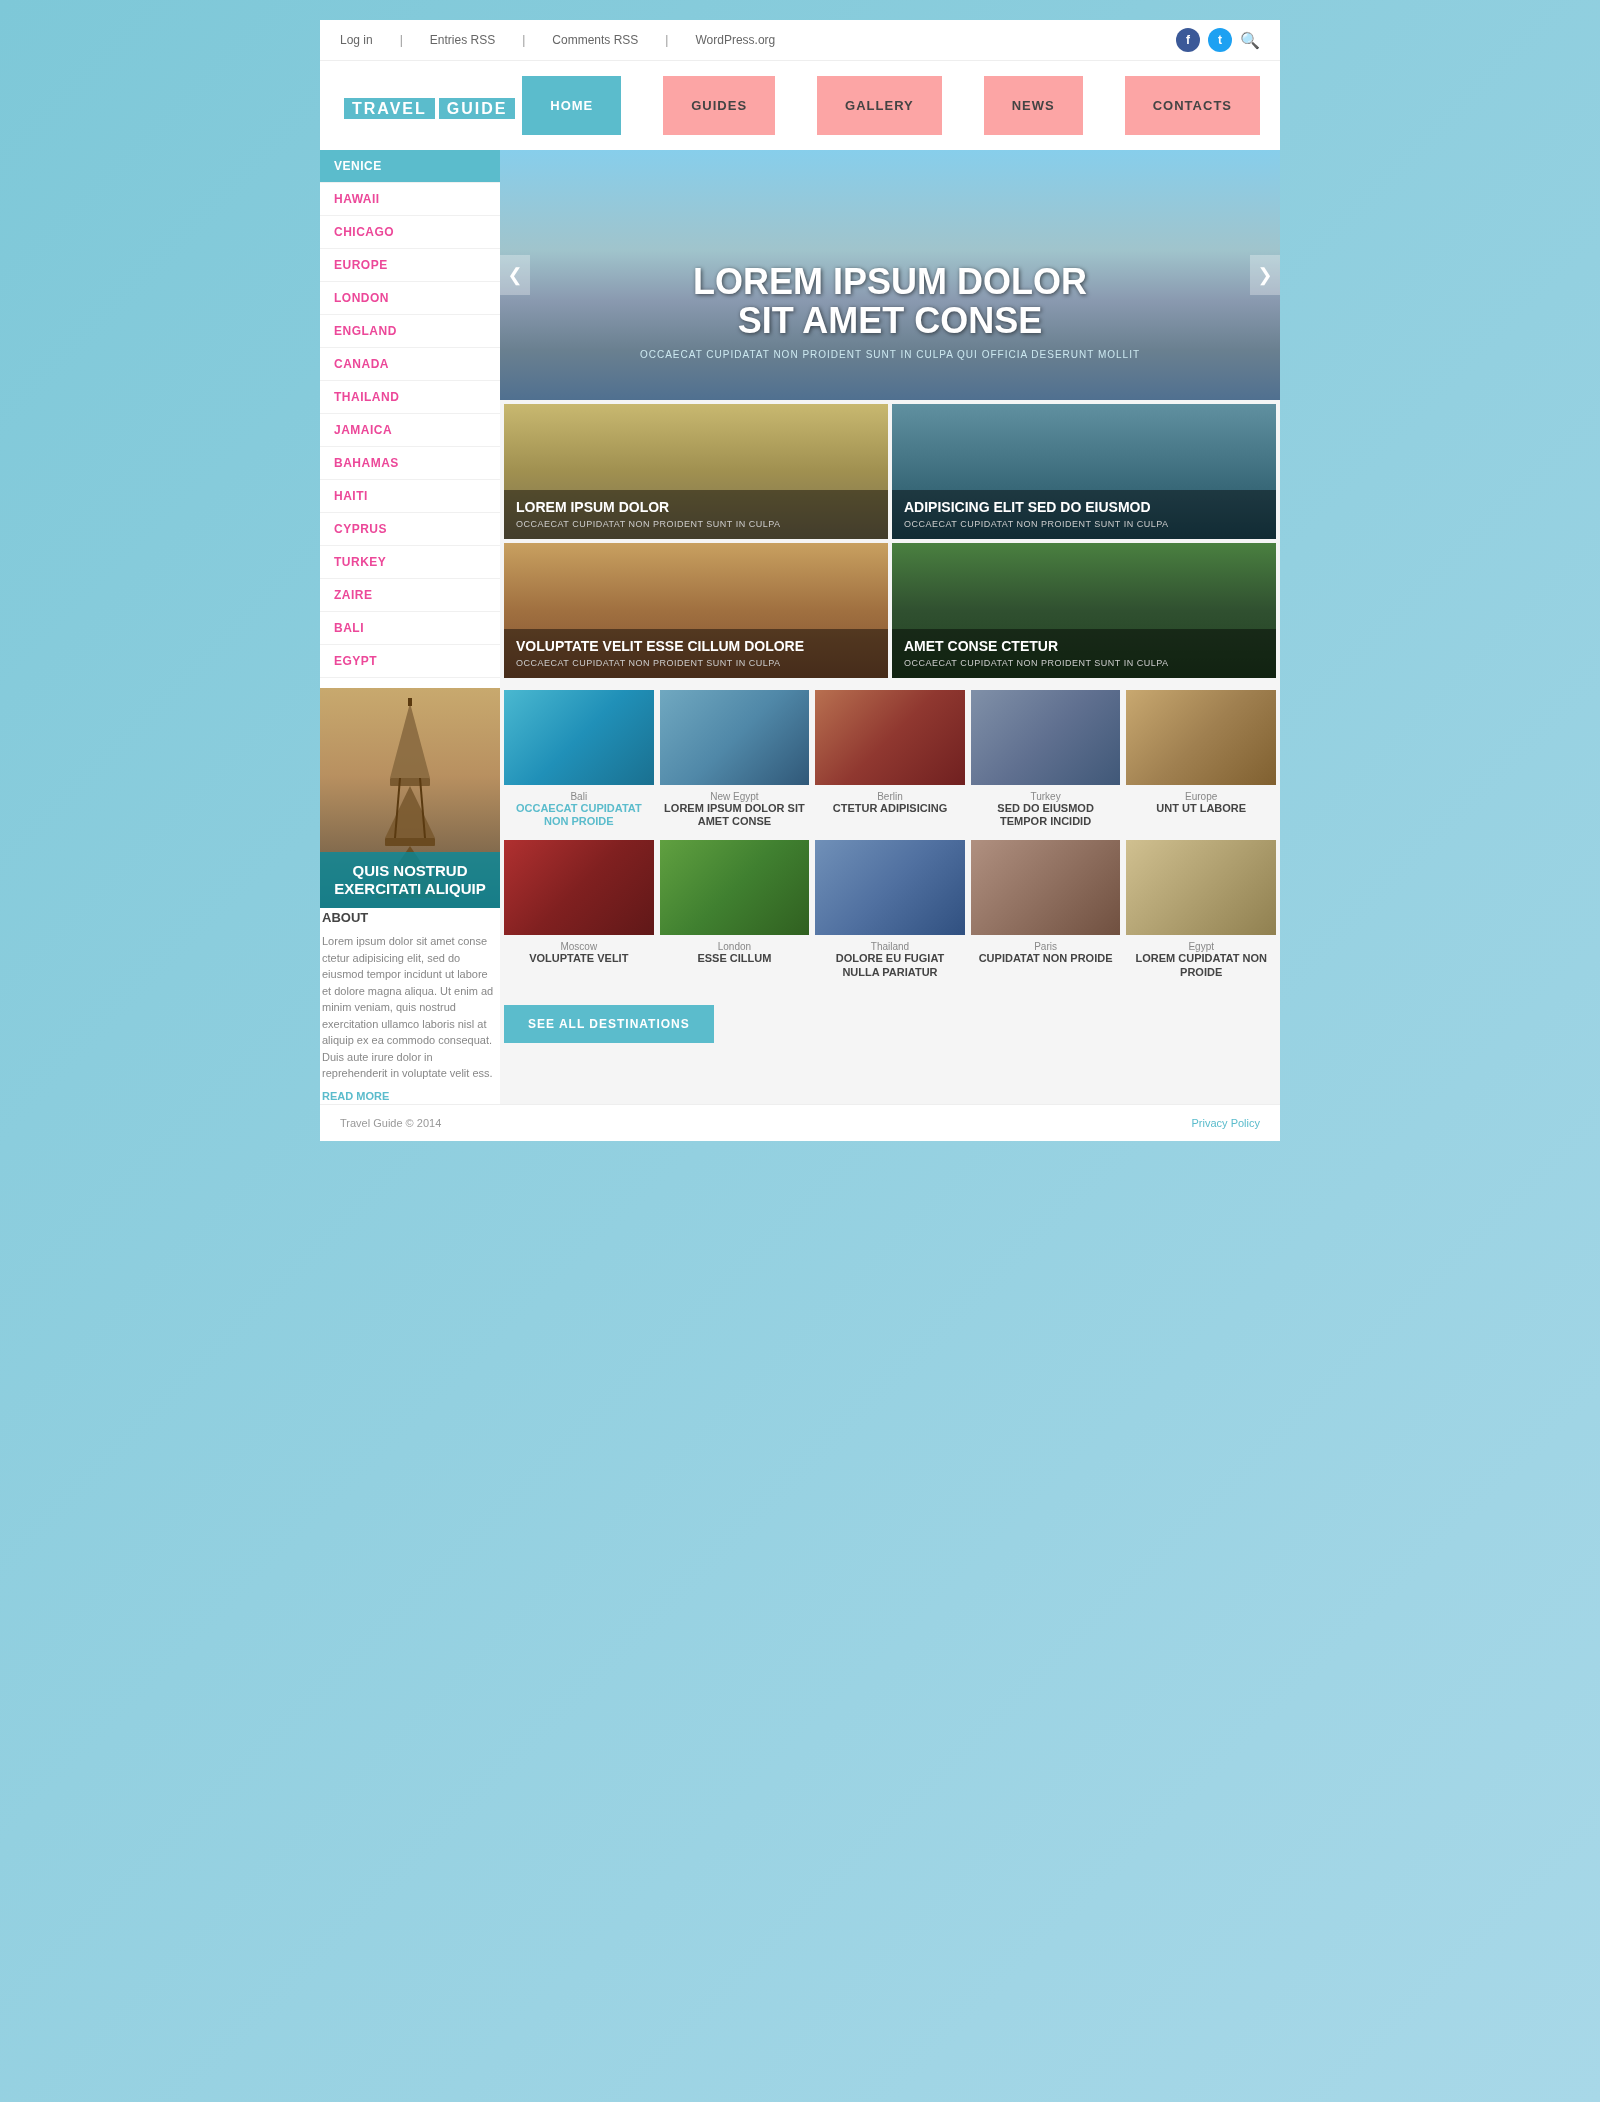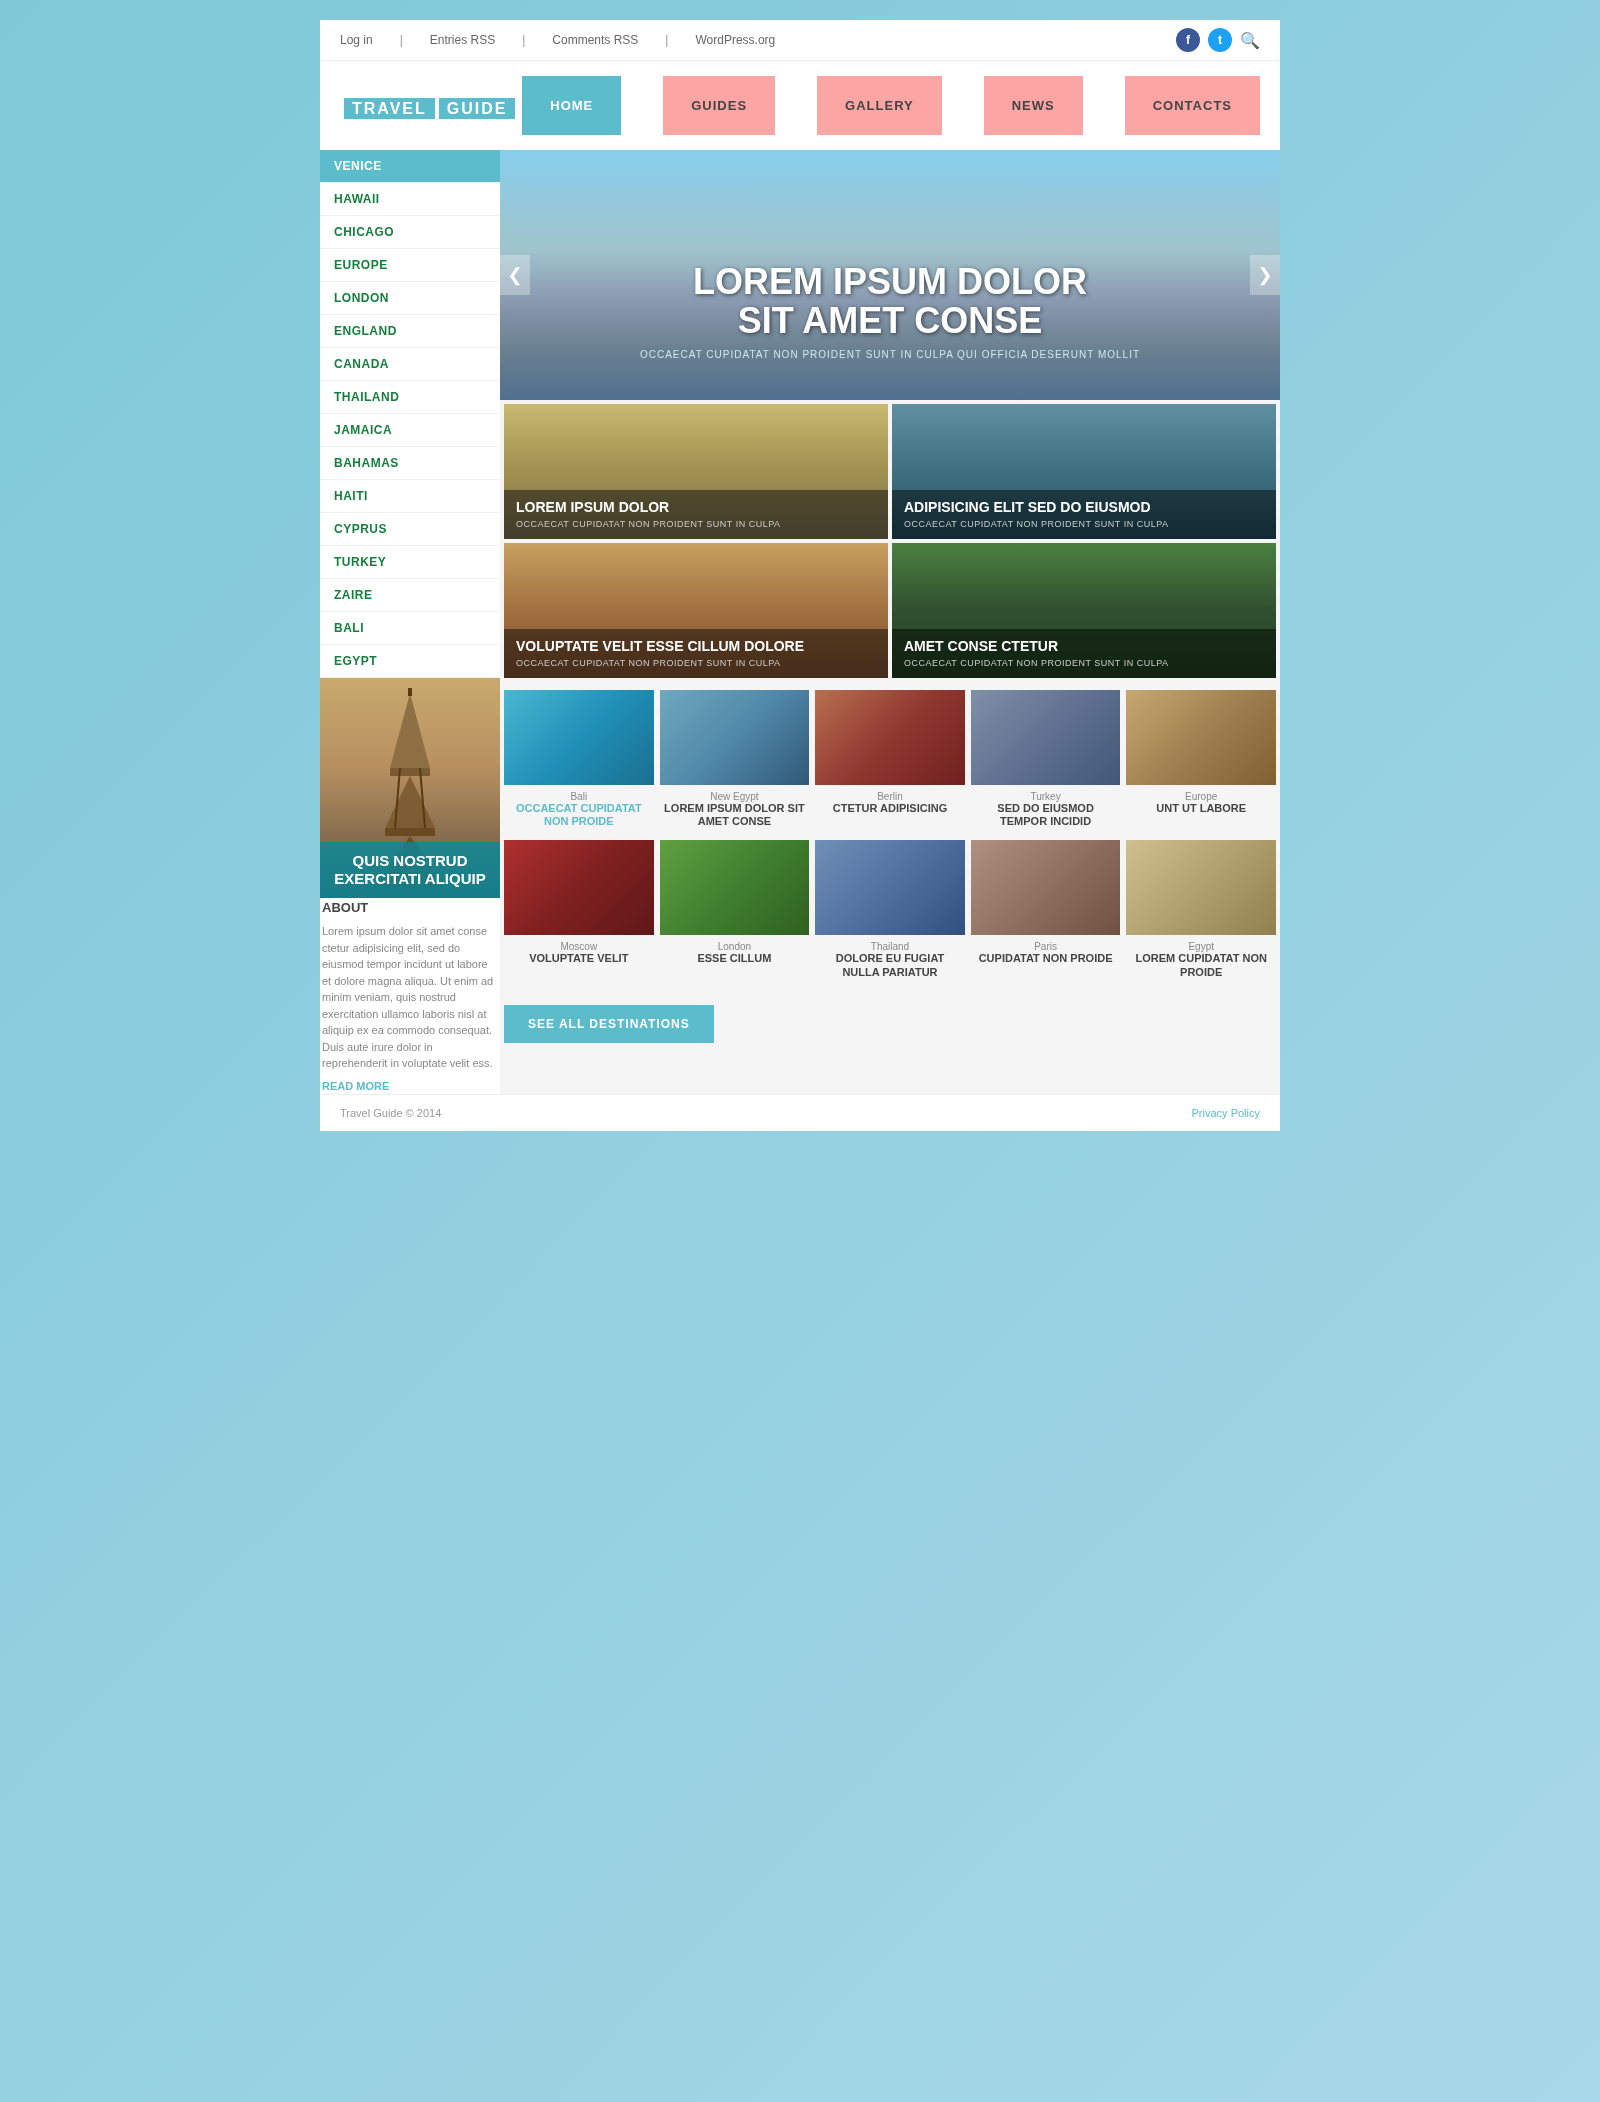--- a/index.html
+++ b/index.html
@@ -74,28 +74,28 @@
     .sidebar {
       width: 180px; min-width: 180px;
       background: #fff;
     }
     .sidebar-menu { list-style: none; }
     .sidebar-menu li {
       border-bottom: 1px solid #f0f0f0;
     }
     .sidebar-menu li a {
       display: block; padding: 9px 14px;
-      font-size: 12px; font-weight: 600; color: #15803d;
+      font-size: 12px; font-weight: 600; color: #ec4899;
       text-decoration: none; text-transform: uppercase; letter-spacing: 0.5px;
       cursor: pointer;
     }
     .sidebar-menu li.active a { background: #5bbccc; color: #fff; }
     
     .sidebar-promo {
-      position: relative; 
+      position: relative; margin-top: 10px;
       background: #d946ef; overflow: hidden;
     }
     .sidebar-promo-img {
       width: 100%; height: 220px;
       background: linear-gradient(180deg, #c8a96e 0%, #b89060 40%, #8a7050 70%, #5a5040 100%);
       display: flex; align-items: center; justify-content: center;
       position: relative; overflow: hidden;
     }
     .eiffel-svg { width: 80px; height: 200px; }
     .sidebar-promo-text {

